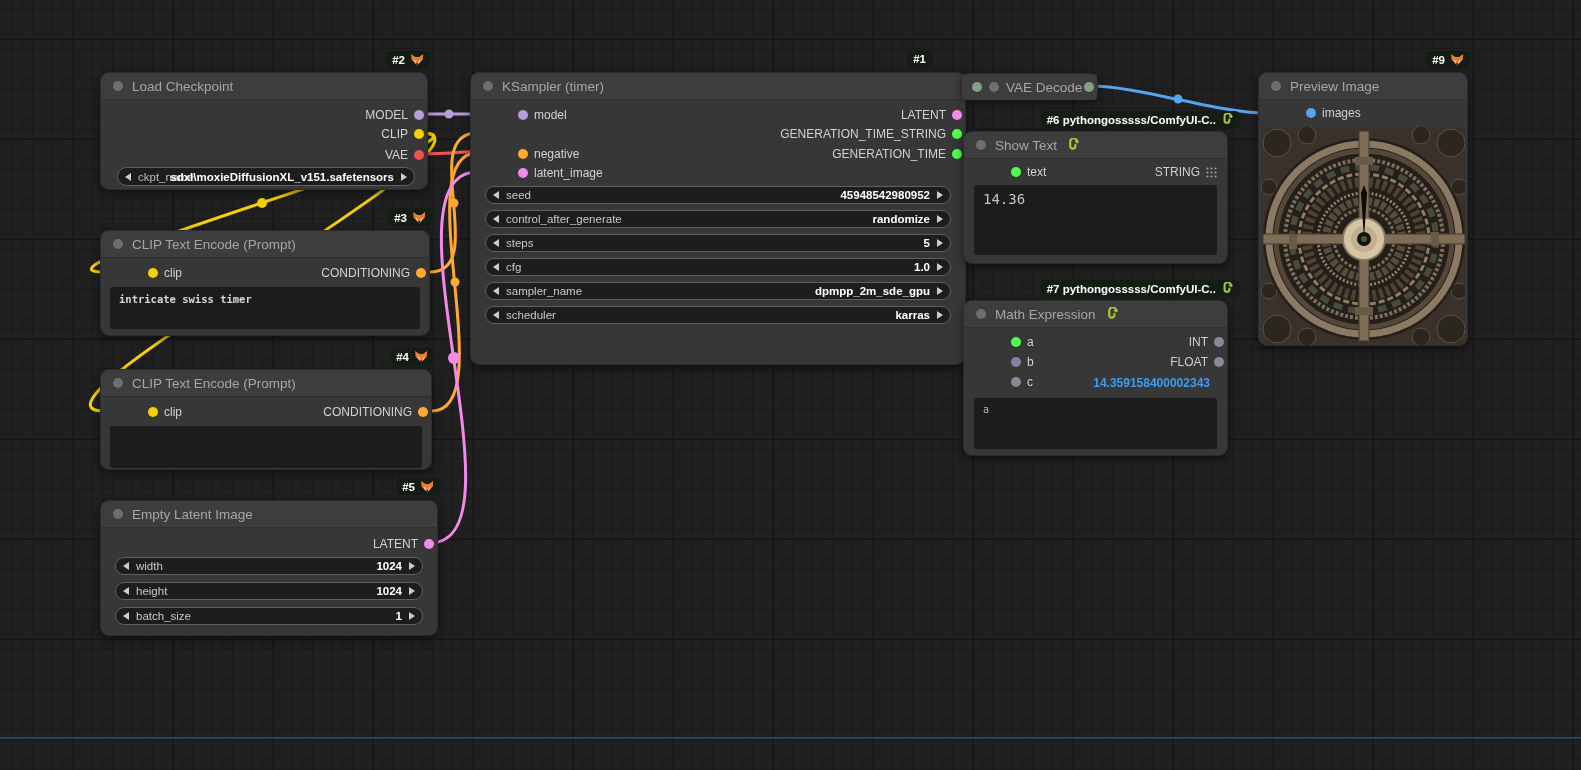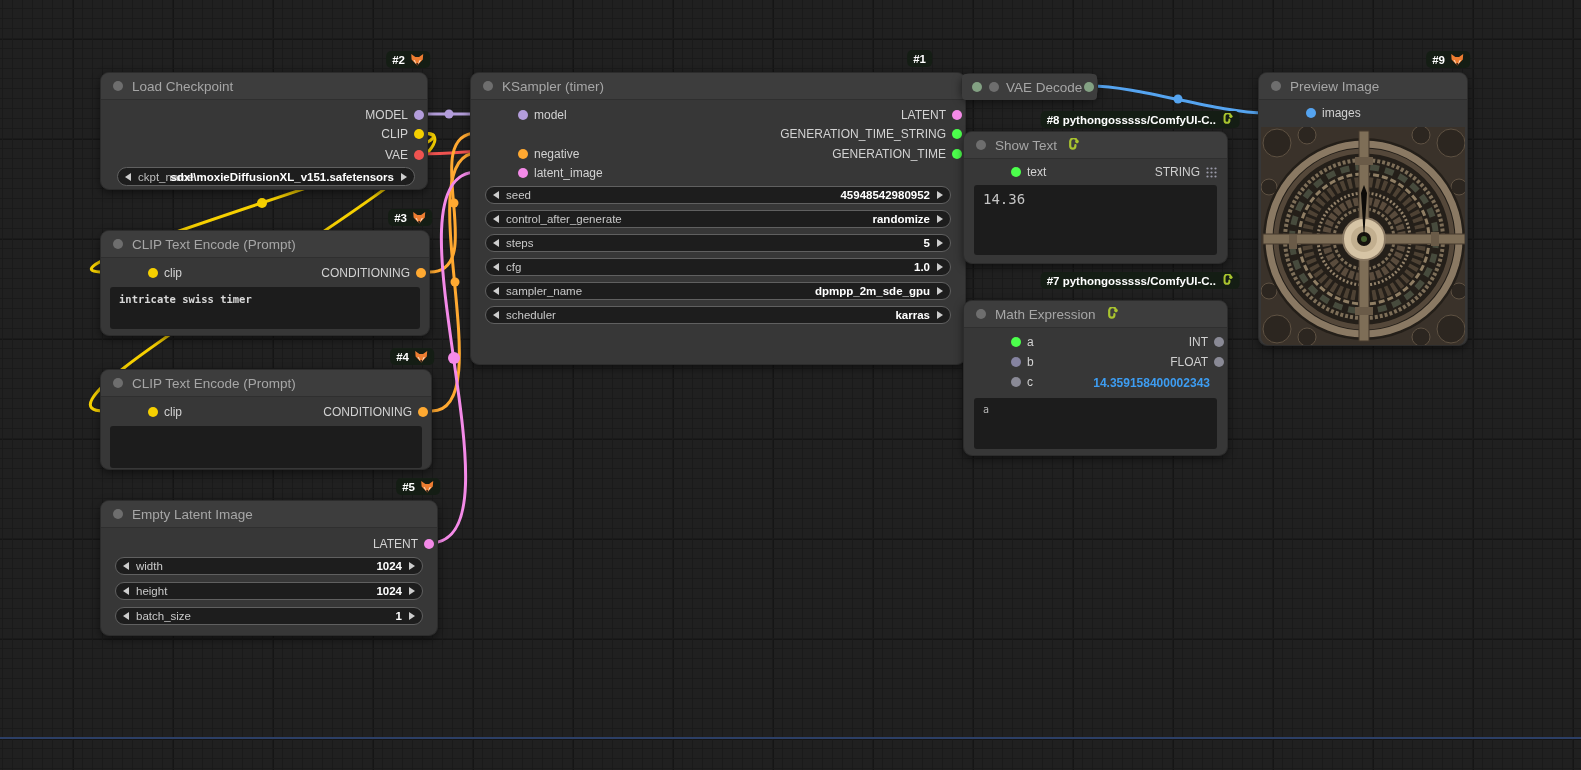--- a/index.html
+++ b/index.html
@@ -124,27 +124,27 @@
       <path d="M1,0 L5.2,3 H8.8 L13,0 L12.6,5.5 L7,11.5 L1.4,5.5 Z" fill="#ed7d31"></path>
       <path d="M3.2,6 L6.4,10.8 L4.8,6.4 Z" fill="#f2ede4"></path>
       <path d="M10.8,6 L7.6,10.8 L9.2,6.4 Z" fill="#f2ede4"></path>
       <circle cx="7" cy="10" r="1.1" fill="#2e2017"></circle>
     </svg>
 </div>
 <div class="badge" style="left:932px;top:50px">
   <span>#1</span>
 </div>
 <div class="badge" style="left:1240px;top:111px">
-  <span>#8 pythongosssss/ComfyUI-C..</span>
+  <span>#6 pythongosssss/ComfyUI-C..</span>
   <svg width="13" height="13" viewBox="0 0 14 14">
       <path d="M11,3.6 a3.4,3.4 0 1,0 -6.8,0 v4.4 a2.6,2.6 0 0,0 5.2,0 v-1" fill="none" stroke="#a9c42f" stroke-width="2.2" stroke-linecap="round"></path>
       <circle cx="11" cy="3.6" r="1.8" fill="#a9c42f"></circle>
     </svg>
 </div>
-<div class="badge" style="left:1240px;top:272px">
+<div class="badge" style="left:1240px;top:280px">
   <span>#7 pythongosssss/ComfyUI-C..</span>
   <svg width="13" height="13" viewBox="0 0 14 14">
       <path d="M11,3.6 a3.4,3.4 0 1,0 -6.8,0 v4.4 a2.6,2.6 0 0,0 5.2,0 v-1" fill="none" stroke="#a9c42f" stroke-width="2.2" stroke-linecap="round"></path>
       <circle cx="11" cy="3.6" r="1.8" fill="#a9c42f"></circle>
     </svg>
 </div>
 <div class="badge" style="left:1470px;top:51px">
   <span>#9</span>
   <svg width="14" height="12" viewBox="0 0 14 12">
       <path d="M1,0 L5.2,3 H8.8 L13,0 L12.6,5.5 L7,11.5 L1.4,5.5 Z" fill="#ed7d31"></path>

